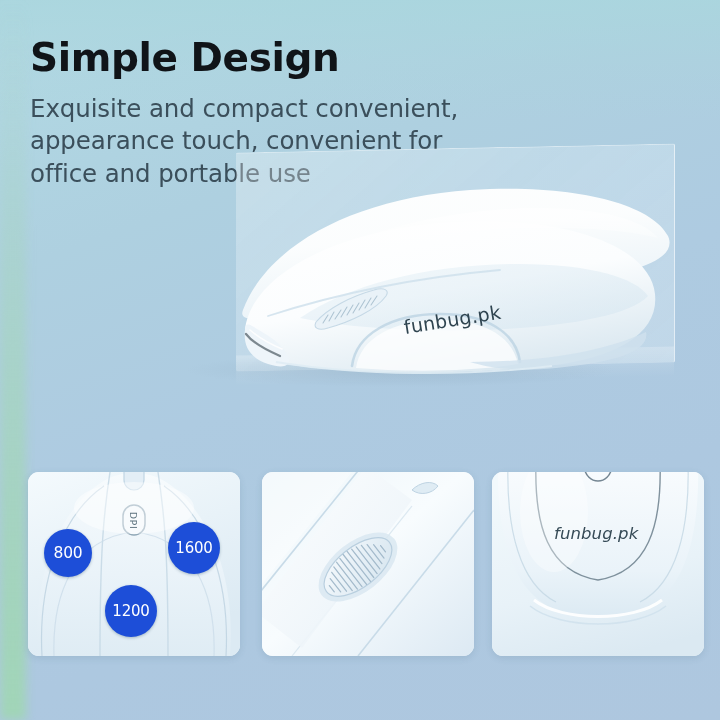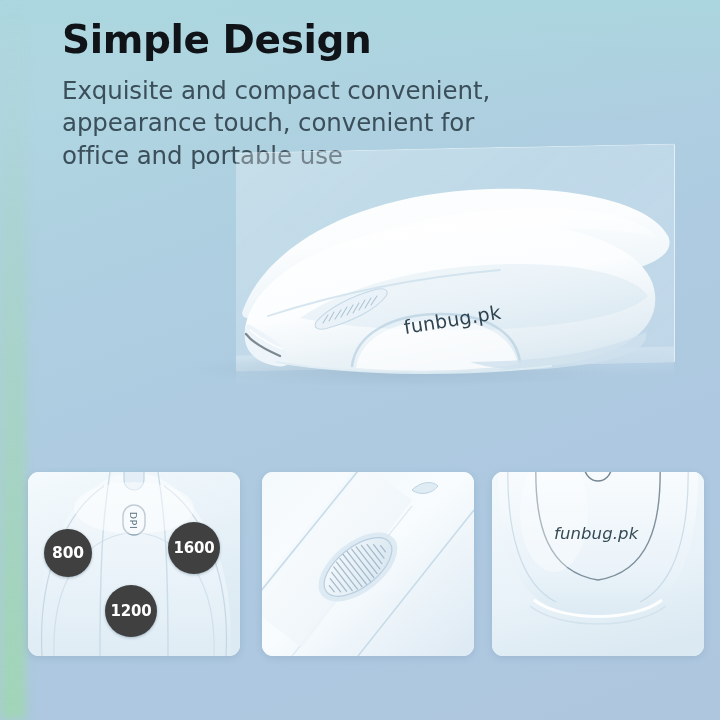--- a/index.html
+++ b/index.html
@@ -47,23 +47,22 @@
       rgba(170,214,222,0.85) 0%,
       rgba(172,212,222,0.35) 55%,
       rgba(174,210,222,0.0) 100%);
     pointer-events: none;
   }
 
   
   #header {
     position: absolute;
     left: 30px;
-    top: 20px;
+    top: 38px;
     width: 560px;
-    margin-left: 32px;
   }
   #title {
     font-size: 39px;
     font-weight: 700;
     color: #101418;
     letter-spacing: -0.4px;
     line-height: 1.04;
     margin: 0 0 14px 0;
     white-space: nowrap;
   }
@@ -148,27 +147,27 @@
     position: absolute;
     left: 0; top: 0;
     width: 212px; height: 184px;
     display: block;
   }
 
   
   .dpi-bubble {
     position: absolute;
     border-radius: 50%;
-    background: #404040;
+    background: #1d4ed8;
     color: #ffffff;
     display: flex;
     align-items: center;
     justify-content: center;
     font-size: 15.5px;
-    font-weight: 700;
+    font-weight: 400;
     letter-spacing: -0.2px;
     box-shadow: 0 1px 3px rgba(20,60,85,0.30);
   }
   #bubble-800  { left: 16px;  top: 57px;  width: 48px; height: 48px; }
   #bubble-1600 { left: 140px; top: 50px;  width: 52px; height: 52px; font-size: 15px; text-align: right; }
   #bubble-1200 { left: 77px;  top: 113px; width: 52px; height: 52px; font-size: 15px; }
 
   
   #dpi-key-label {
     position: absolute;

